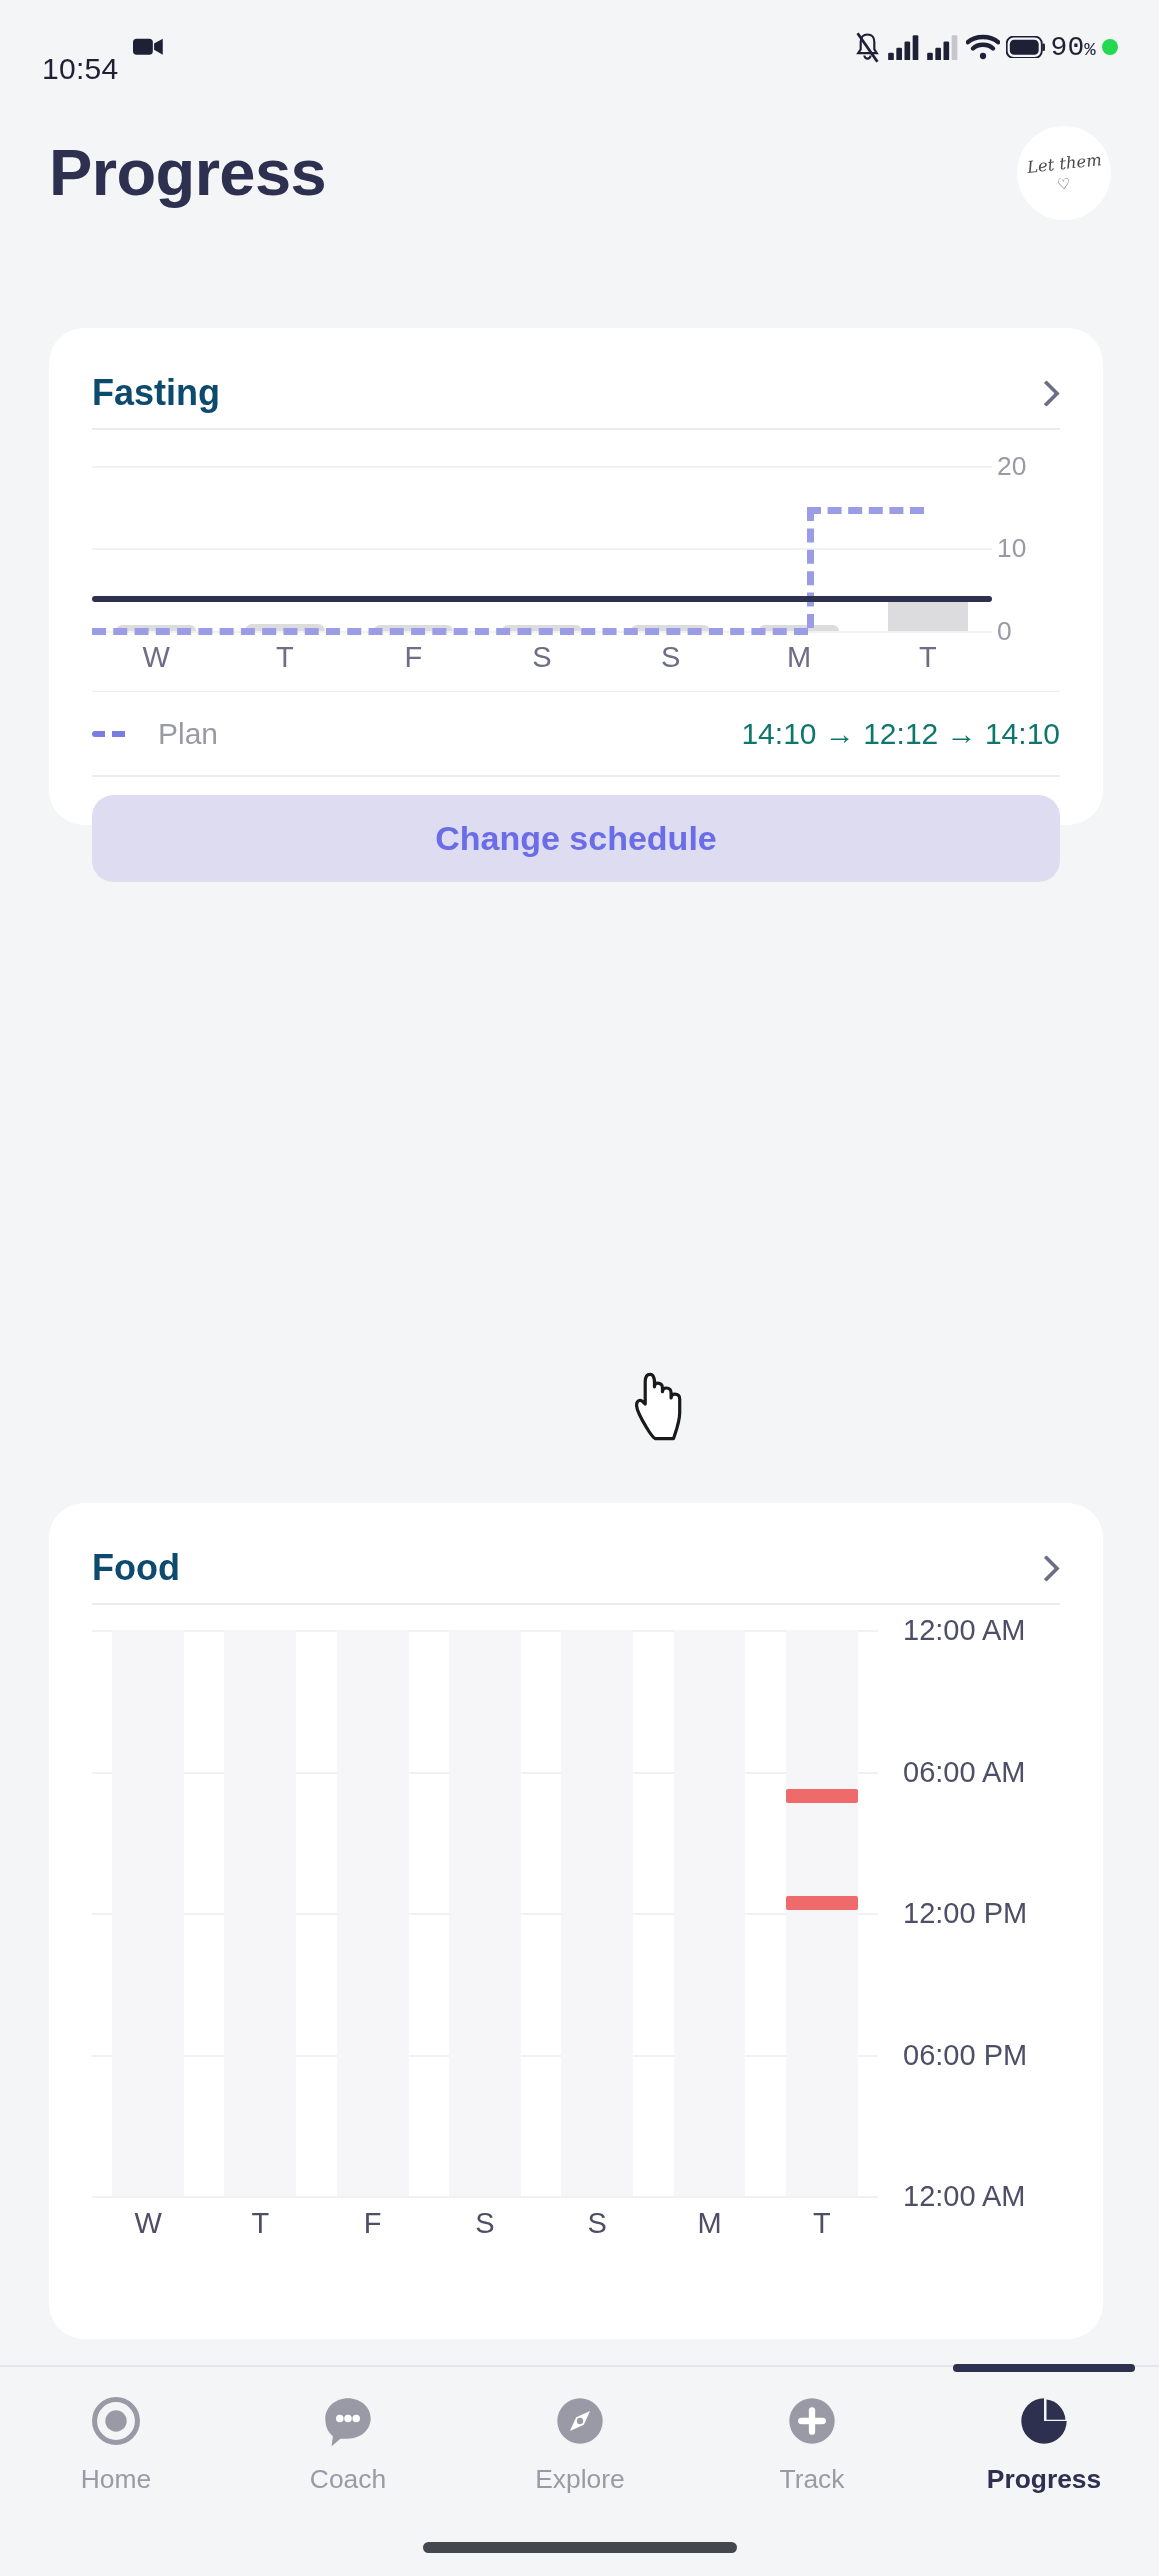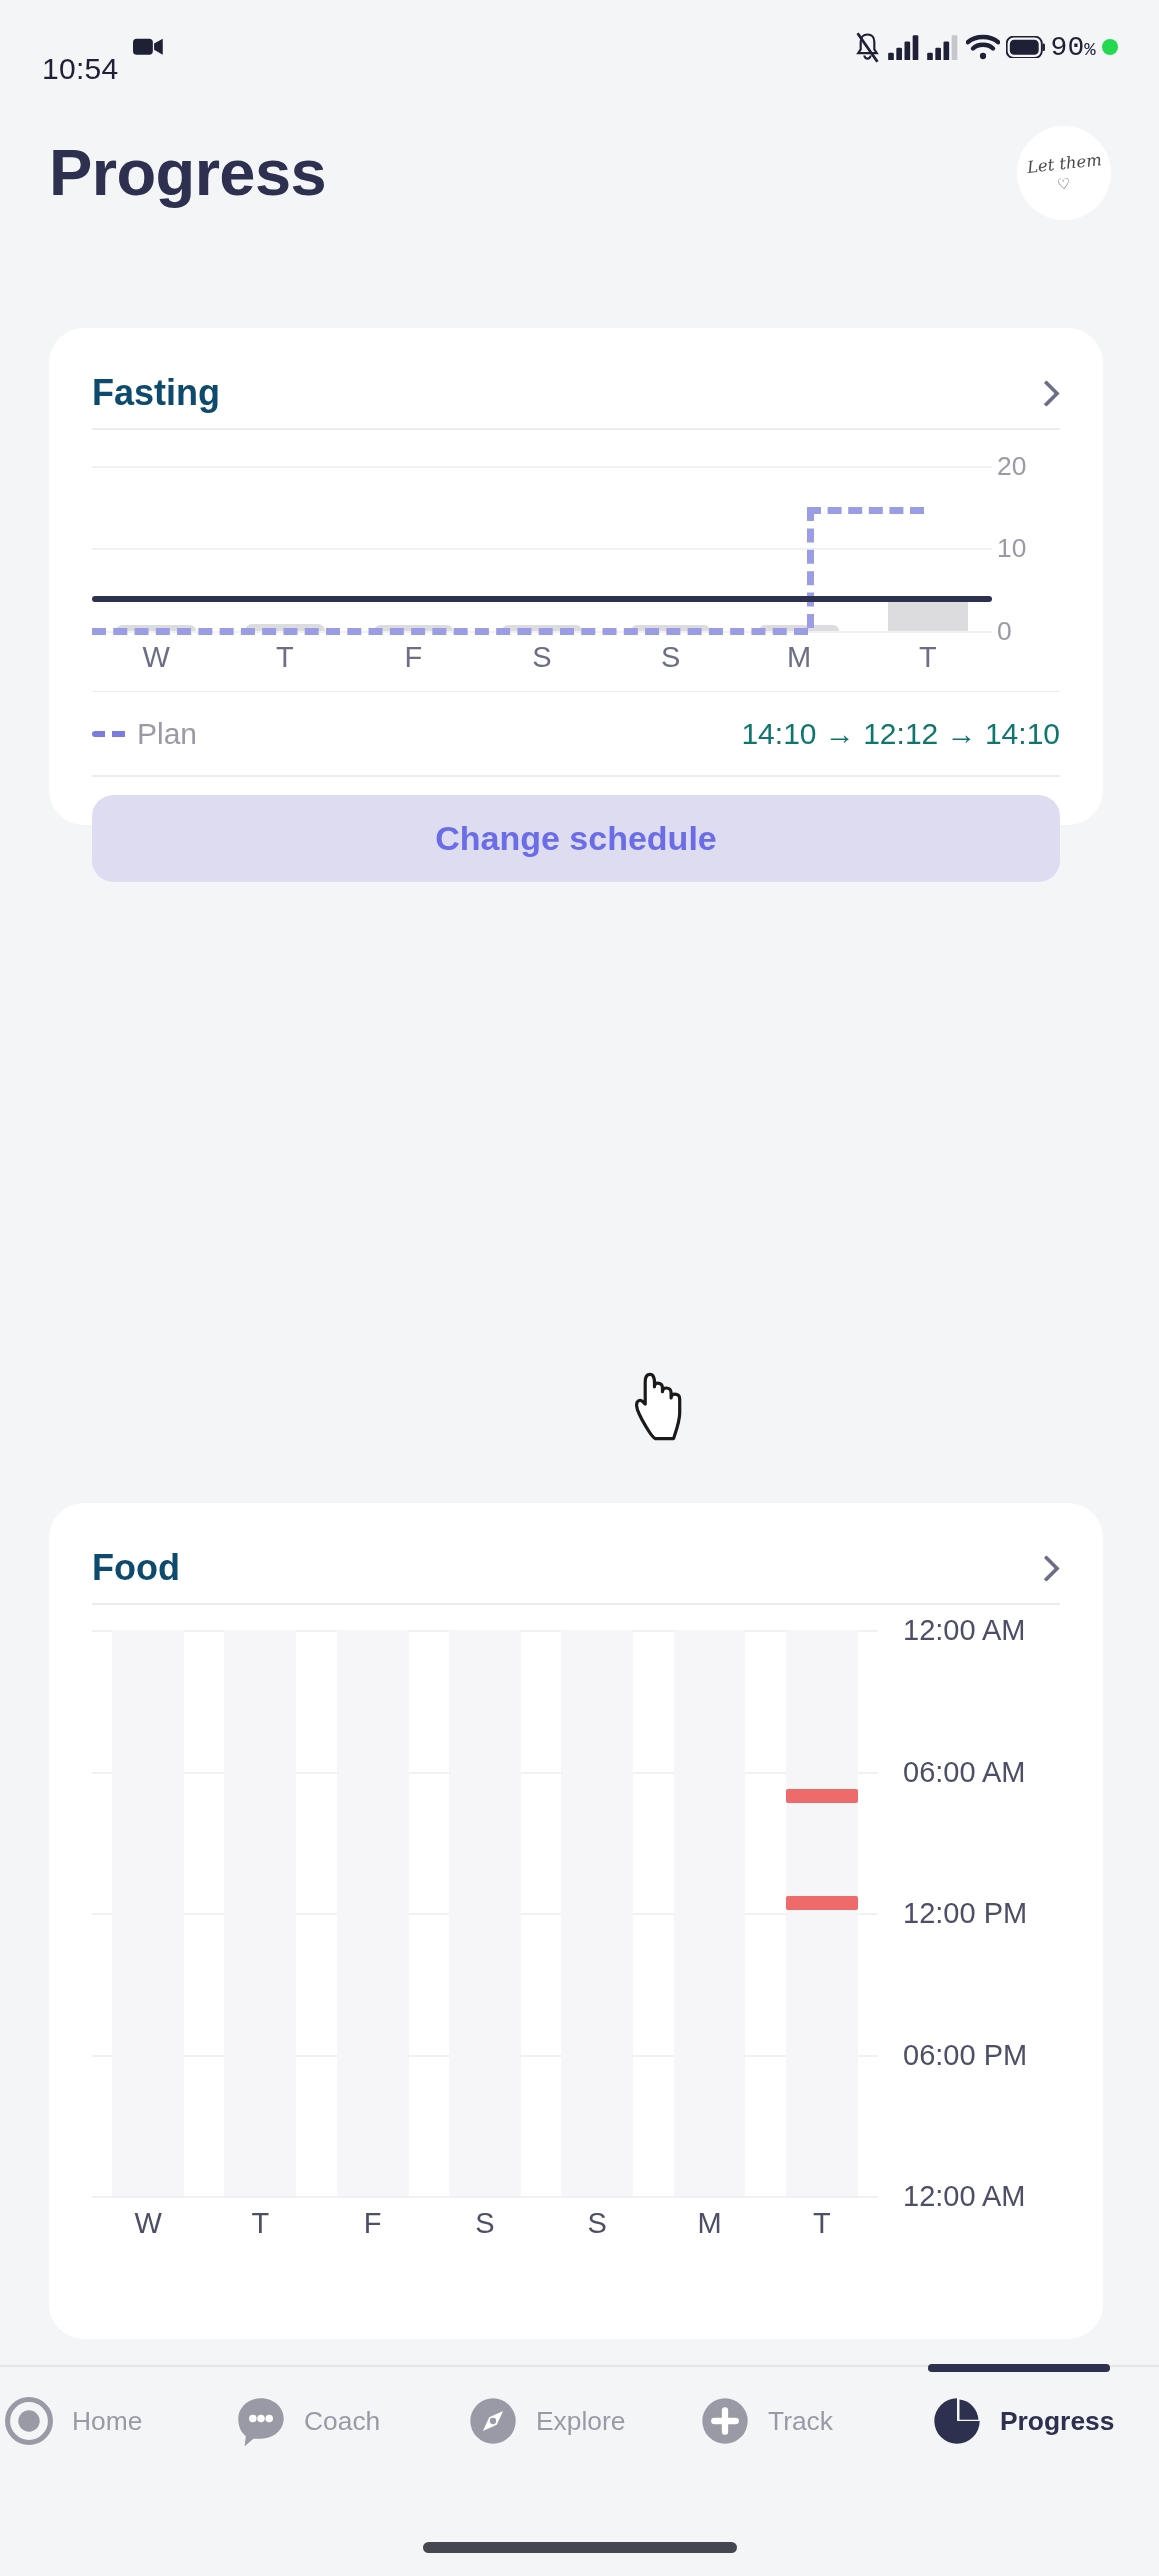--- a/index.html
+++ b/index.html
@@ -92,21 +92,21 @@
   .fc-xlabels {
     display: flex; margin: 10px 111px 0 43px;
   }
   .fc-xlab { flex: 1; text-align: center; font-size: 29px; color: #6b6e85; }
 
   
   .legend-row {
     display: flex; align-items: center; justify-content: space-between;
     margin: 0 43px; height: 83px;
   }
-  .legend-left { display: flex; align-items: center; gap: 10px; }
+  .legend-left { display: flex; align-items: center; gap: 31px; }
   .legend-label { font-size: 30px; color: #9a9aa6; }
   .legend-value { font-size: 30px; color: #0f766e; margin-left: 20px; }
   .swatch-dashed {
     width: 35px; height: 6.3px; border-radius: 3.1px;
     background: repeating-linear-gradient(to right, #7b7ce0 0 12.6px, transparent 12.6px 20px);
   }
   .swatch-solid { width: 35px; height: 7.5px; border-radius: 3.8px; background: #16182c; }
   .legend-divider { height: 1.9px; background: #ececef; margin: 0 43px; }
 
   
@@ -133,21 +133,21 @@
   .food-xlabels { display: flex; margin: 11.3px 225px 0 43px; }
   .food-xlab { flex: 1; text-align: center; font-size: 29px; color: #4c4f66; }
 
   
   .bottomnav {
     position: absolute; left: 0; bottom: 0; width: 1160px; height: 211px;
     background: #f4f5f7; border-top: 2.5px solid #e6e6ea;
     display: flex; align-items: flex-start; padding-top: 25px;
   }
   .navitem {
-    flex: 1; display: flex; flex-direction: row; align-items: center; gap: 14px;
+    flex: 1; display: flex; flex-direction: column; align-items: center; gap: 14px;
     position: relative; cursor: pointer;
   }
   .navlabel { font-size: 26.4px; color: #9a9aa6; }
   .navitem.active .navlabel { color: #2e3050; font-weight: 700; }
   .nav-indicator {
     position: absolute; top: -28px; width: 182px; height: 7.5px;
     background: #2e3050; border-radius: 3.8px;
   }
   .home-indicator {
     position: absolute; left: 50%; transform: translateX(-50%); bottom: 22.6px;

